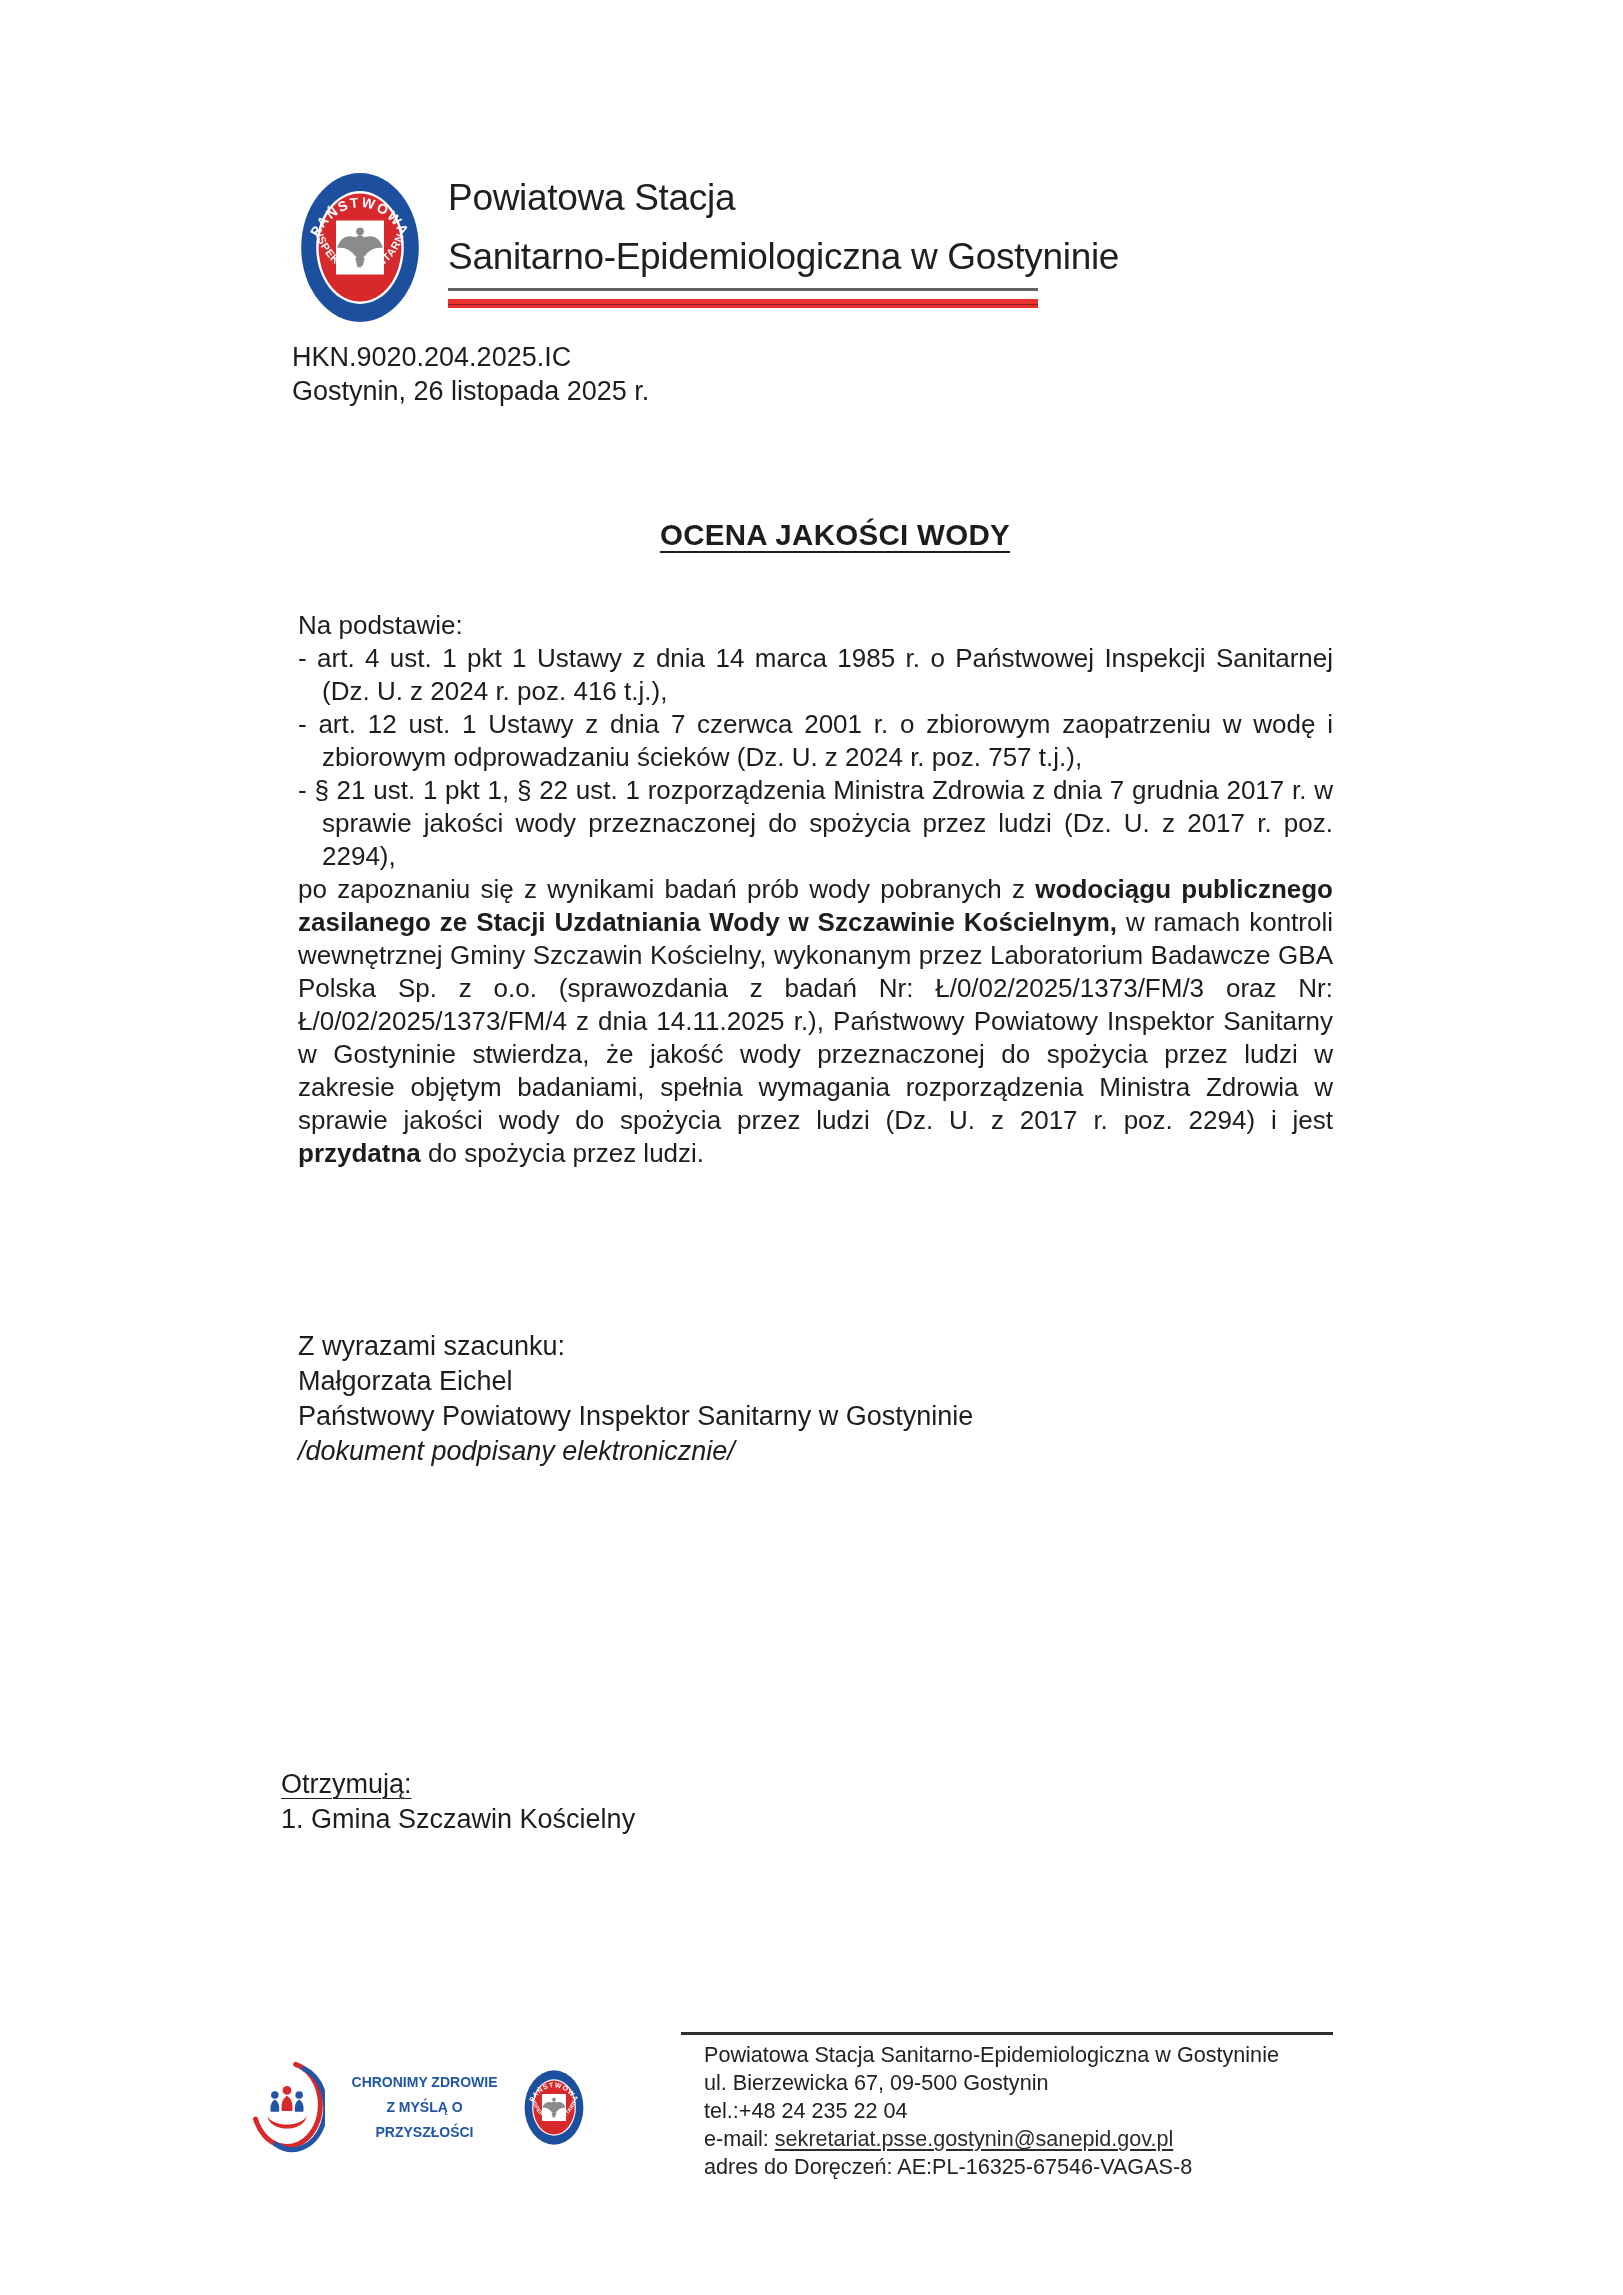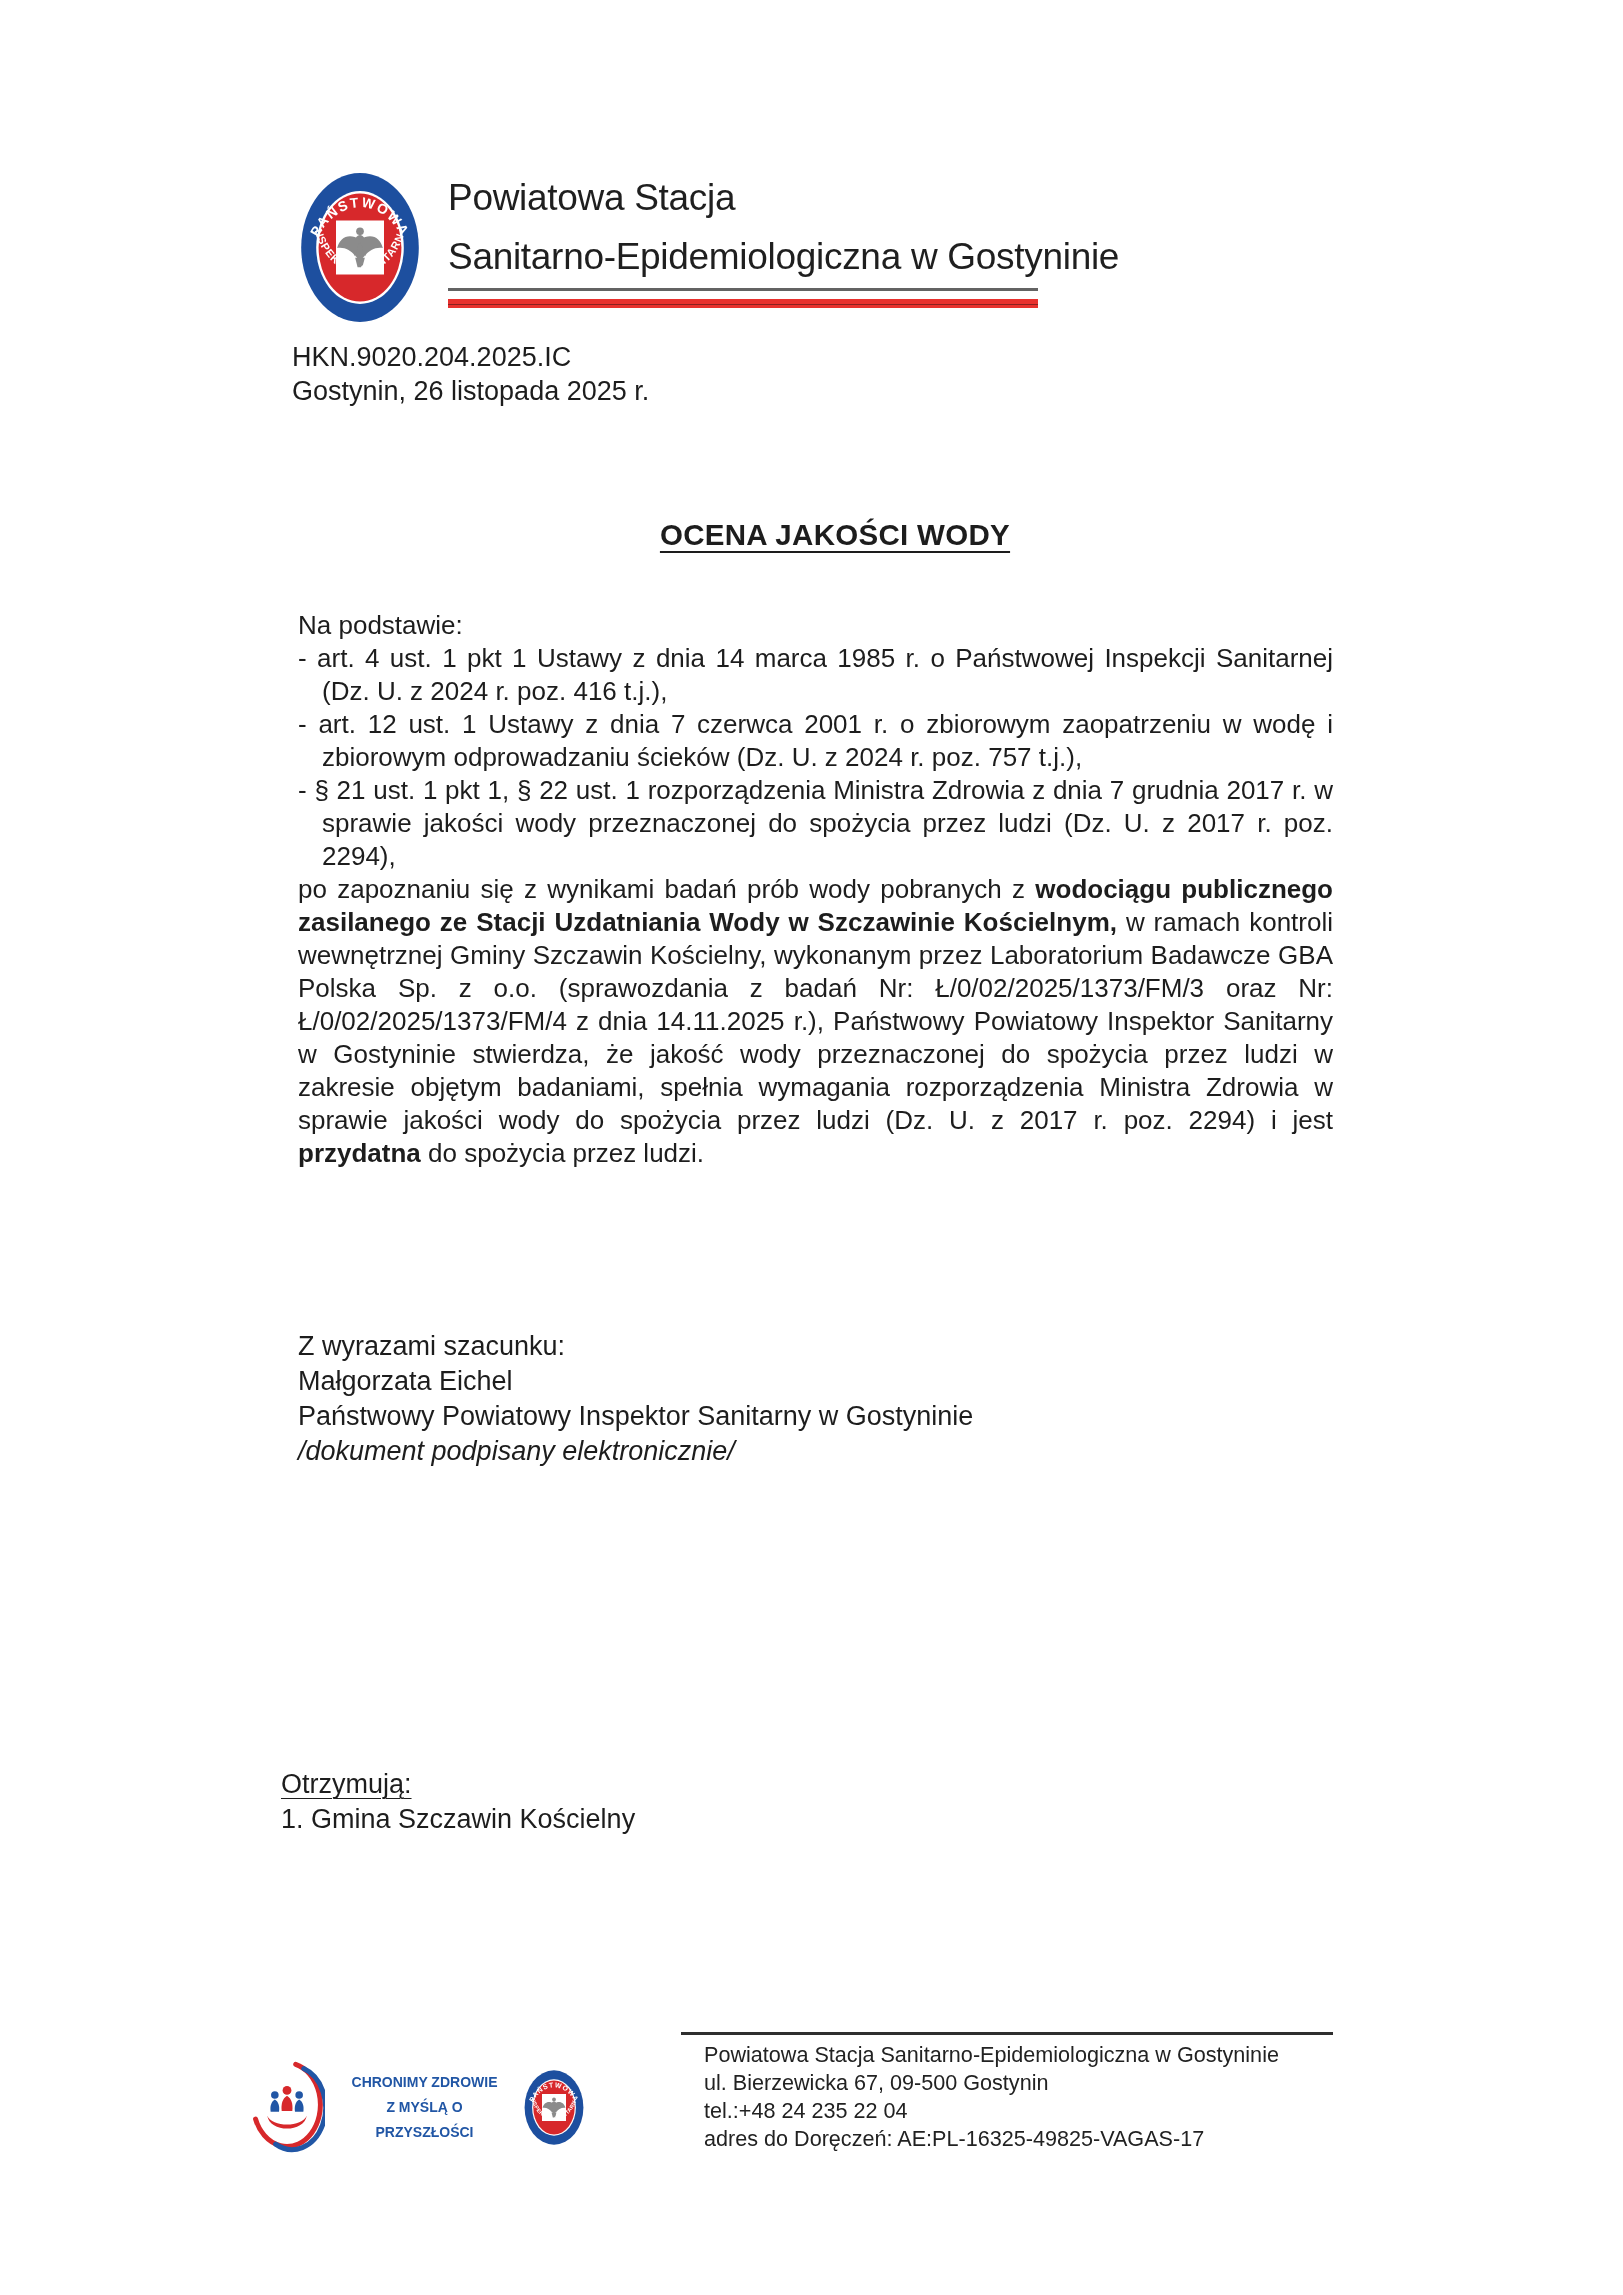--- a/index.html
+++ b/index.html
@@ -125,21 +125,22 @@
     <div>
         <div>1. Gmina Szczawin Kościelny</div>
       </div>
   </div>
 
   <div class="f-rule"></div>
   <div class="f-info">
     <div>Powiatowa Stacja Sanitarno-Epidemiologiczna w Gostyninie</div>
     <div>ul. Bierzewicka 67, 09-500 Gostynin</div>
     <div>tel.:+48 24 235 22 04</div>
-    <div>adres do Doręczeń: AE:PL-16325-49825-VAGAS-17</div>
+    <div><span>e-mail: </span><a class="f-link" href="#">sekretariat.psse.gostynin@sanepid.gov.pl</a></div>
+    <div>adres do Doręczeń: AE:PL-16325-67546-VAGAS-8</div>
   </div>
 
   <div class="brand">
     <svg class="logo-left" viewBox="0 0 100 127" xmlns="http://www.w3.org/2000/svg">
       <path d="M 8.6 78.7 A 44 55 0 1 0 61.4 6.7" fill="none" stroke="#d7282b" stroke-width="6.5" stroke-linecap="round"></path>
       <path d="M 72 12.3 A 44 55 0 1 1 35 111.7" fill="none" stroke="#2156a5" stroke-width="6.5" stroke-linecap="round"></path>
       <g>
         <circle cx="34" cy="47" r="5" fill="#2156a5"></circle>
         <path d="M34 53 C29 56 27.5 62 28.5 69 L39.5 69 C40.5 62 39 56 34 53 Z" fill="#2156a5"></path>
         <circle cx="66" cy="47" r="5" fill="#2156a5"></circle>

